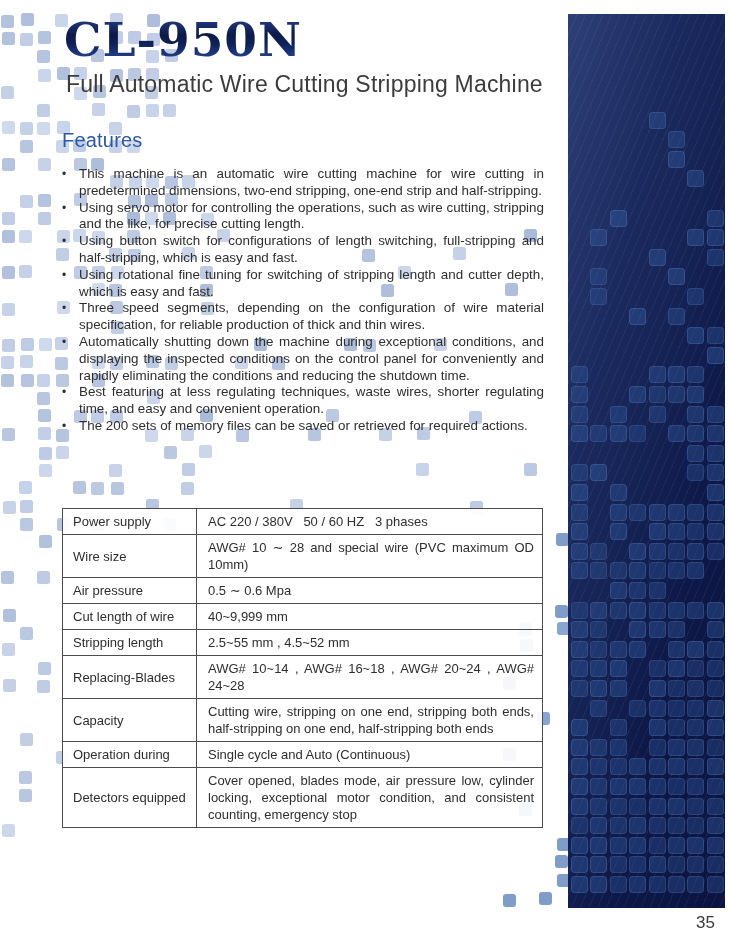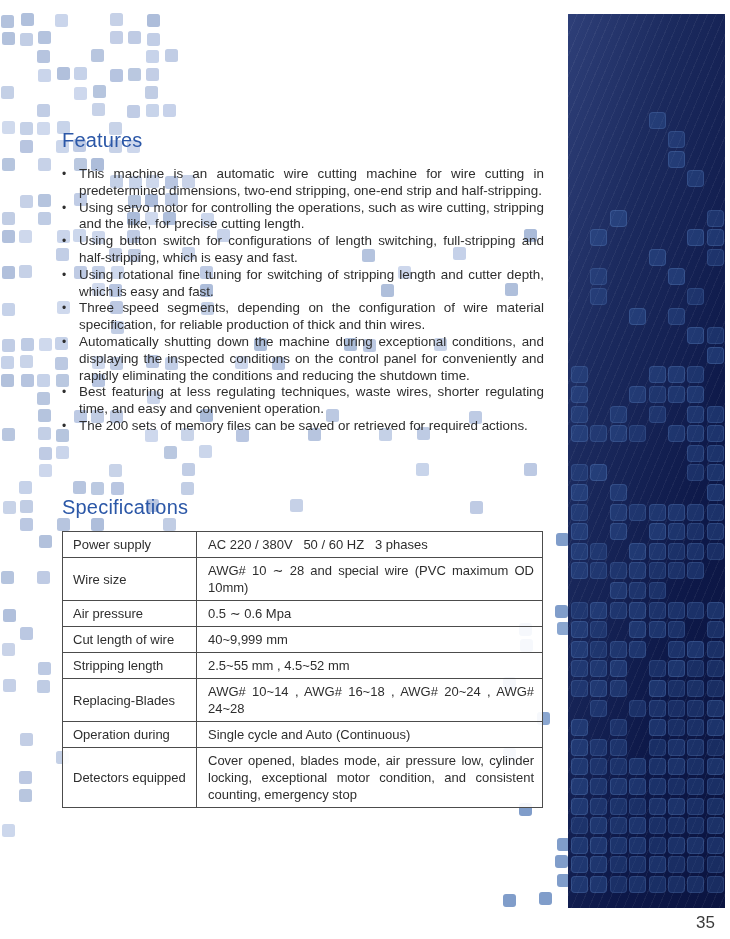--- a/index.html
+++ b/index.html
@@ -459,20 +459,24 @@
       <div class="stile" style="left: 41.8px; top: 862px; opacity: 0.8;"></div>
       <div class="stile" style="left: 61.2px; top: 862px; opacity: 0.89;"></div>
       <div class="stile" style="left: 80.6px; top: 862px; opacity: 0.81;"></div>
       <div class="stile" style="left: 100px; top: 862px; opacity: 0.82;"></div>
       <div class="stile" style="left: 119.4px; top: 862px; opacity: 0.84;"></div>
       <div class="stile" style="left: 138.8px; top: 862px; opacity: 0.8;"></div>
     </div>
 
   <div class="content">
 
+    <div class="title-block">
+      <h1 class="model">CL-950N</h1>
+      <div class="subtitle">Full Automatic Wire Cutting Stripping Machine</div>
+    </div>
 
     <div class="features-section">
       <h2 class="section-heading">Features</h2>
       <div class="features-list" id="features-list">
           <div class="bullet-row">
             <span class="dot">•</span>
             <span class="btext">This machine is an automatic wire cutting machine for wire cutting in predetermined dimensions, two-end stripping, one-end strip and half-stripping.</span>
           </div>
           <div class="bullet-row">
             <span class="dot">•</span>
@@ -499,21 +503,20 @@
             <span class="btext">Best featuring at less regulating techniques, waste wires, shorter regulating time, and easy and convenient operation.</span>
           </div>
           <div class="bullet-row">
             <span class="dot">•</span>
             <span class="btext">The 200 sets of memory files can be saved or retrieved for required actions.</span>
           </div>
         </div>
     </div>
 
     <div class="specs-section">
-      <h2 class="section-heading">Specifications</h2>
       <table class="specs-table">
         <tbody id="specs-body">
             <tr>
               <th>Power supply</th>
               <td>AC 220 / 380V&nbsp;&nbsp; 50 / 60 HZ&nbsp;&nbsp; 3 phases</td>
             </tr>
             <tr>
               <th>Wire size</th>
               <td>AWG# 10 ∼ 28 and special wire (PVC maximum OD 10mm)</td>
             </tr>
@@ -525,20 +528,24 @@
               <th>Cut length of wire</th>
               <td>40~9,999 mm</td>
             </tr>
             <tr>
               <th>Stripping length</th>
               <td>2.5~55 mm , 4.5~52 mm</td>
             </tr>
             <tr>
               <th>Replacing-Blades</th>
               <td>AWG# 10~14 , AWG# 16~18 , AWG# 20~24 , AWG# 24~28</td>
+            </tr>
+            <tr>
+              <th>Capacity</th>
+              <td>Cutting wire, stripping on one end, stripping both ends, half-stripping on one end, half-stripping both ends</td>
             </tr>
             <tr>
               <th>Operation during</th>
               <td>Single cycle and Auto (Continuous)</td>
             </tr>
             <tr>
               <th>Detectors equipped</th>
               <td>Cover opened, blades mode, air pressure low, cylinder locking, exceptional motor condition, and consistent counting, emergency stop</td>
             </tr>
           </tbody>

